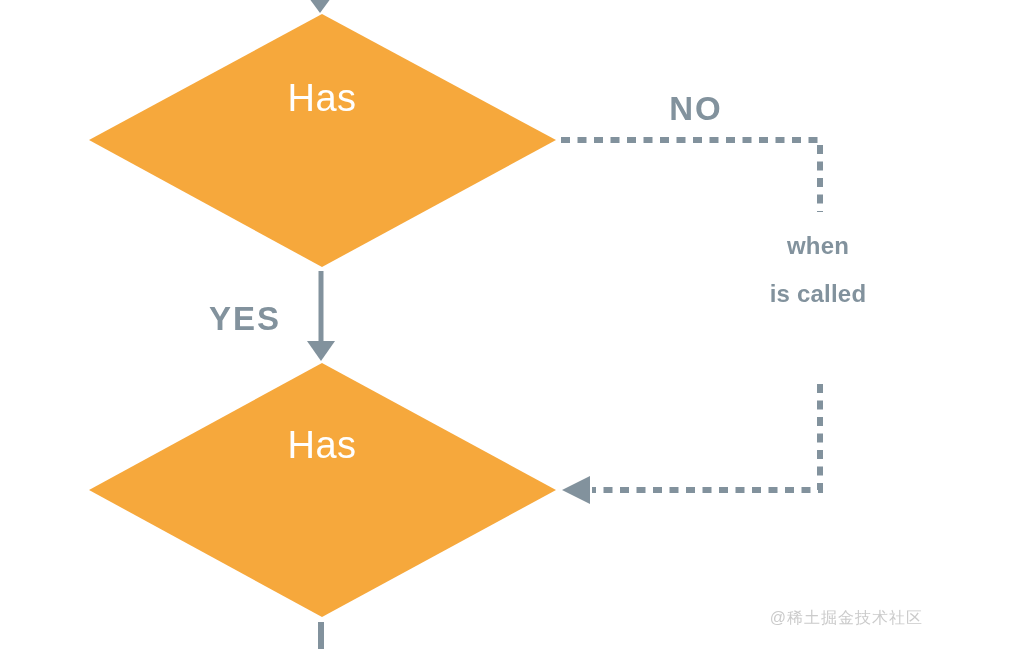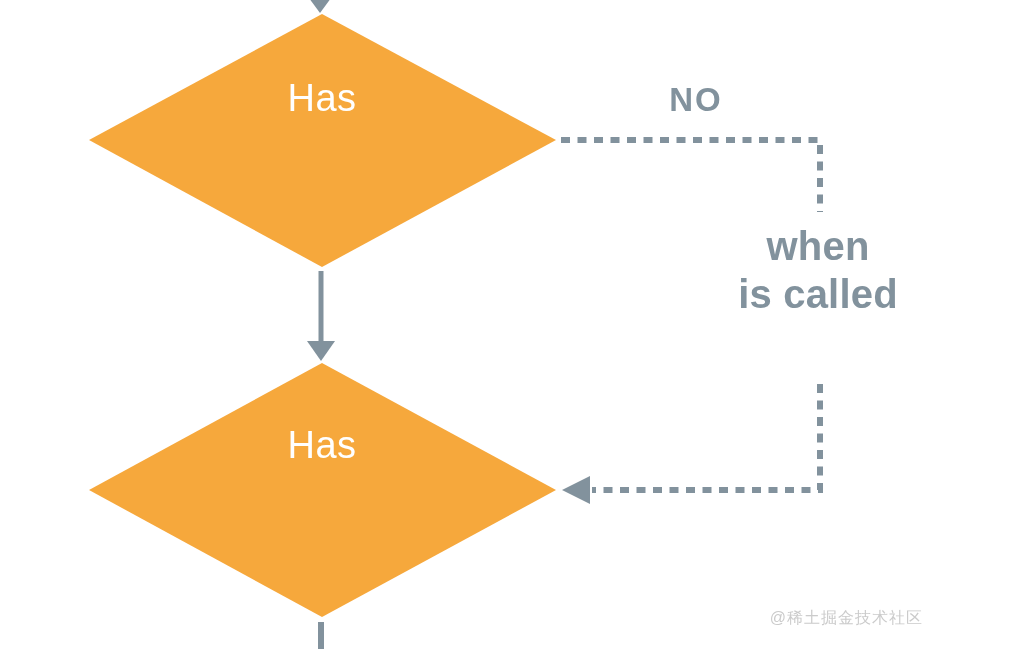--- a/index.html
+++ b/index.html
@@ -25,23 +25,23 @@
     stroke:var(--line-color);stroke-width:6;fill:none;
     stroke-dasharray:9 7.5;stroke-linecap:butt;
   }
   .label{position:absolute;color:var(--line-color);font-weight:700;}
   .node-label{
     position:absolute;color:var(--node-text-color);
     font-size:38px;font-weight:400;line-height:48px;
     text-align:center;letter-spacing:0.5px;
   }
   .node-label span{display:block;}
-  .branch-label{font-size:33px;letter-spacing:2px;text-align:center;width:200px;}
+  .branch-label{font-size:33px;letter-spacing:2px;text-align:center;width:200px;margin-top:9px;}
   .note-label{
-    font-size:40px;line-height:48px;text-align:center;width:360px;
+    font-size:24px;line-height:48px;text-align:center;width:360px;
     letter-spacing:0.2px;
   }
   .note-label span{display:block;}
   .watermark{
     position:absolute;right:22px;top:608px;
     color:var(--watermark-color);font-size:16px;font-weight:400;
     letter-spacing:1px;
   }
 </style>
 </head>
@@ -71,20 +71,21 @@
   <div class="node-label" style="left:89px;top:74px;width:466px;">
     <span>Has</span>
   </div>
 
   <div class="node-label" style="left:89px;top:421px;width:466px;">
     <span>Has</span>
   </div>
 
   <div class="label branch-label" style="left:596px;top:81px;">NO</div>
 
+  <div class="label branch-label" style="left:145px;top:291px;">YES</div>
 
   <div class="label note-label" style="left:638px;top:222px;">
     <span>when</span>
     <span>is called</span>
   </div>
 
   <div class="watermark">@稀土掘金技术社区</div>
 
 </div>
 

